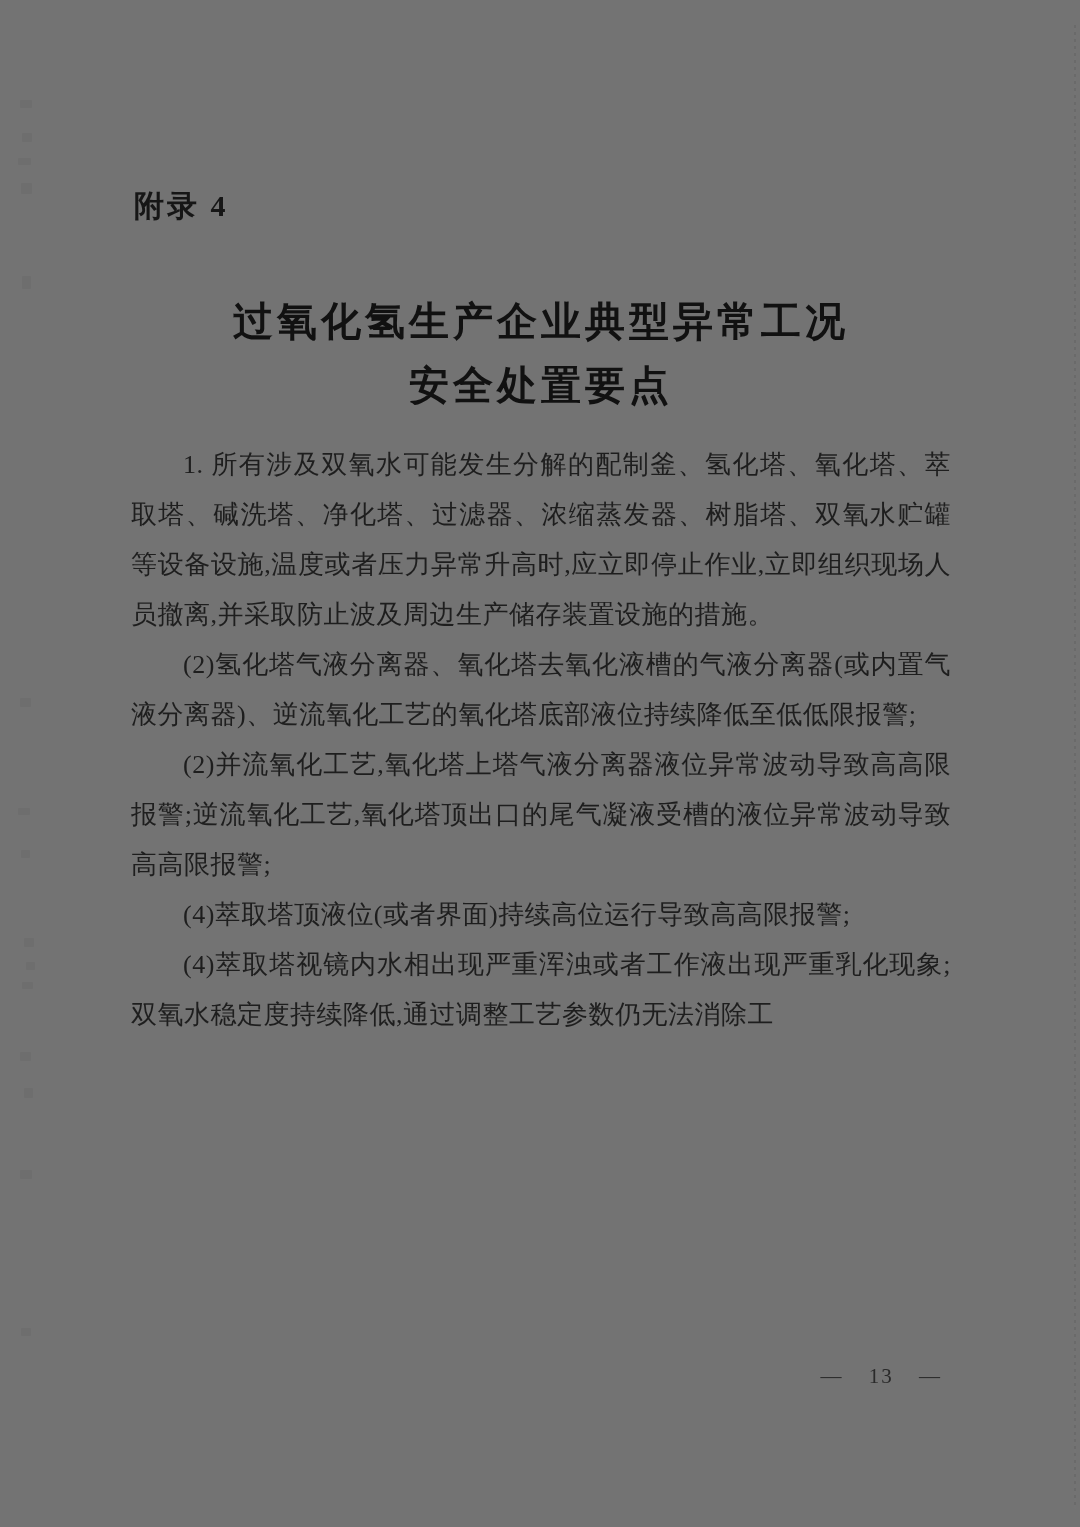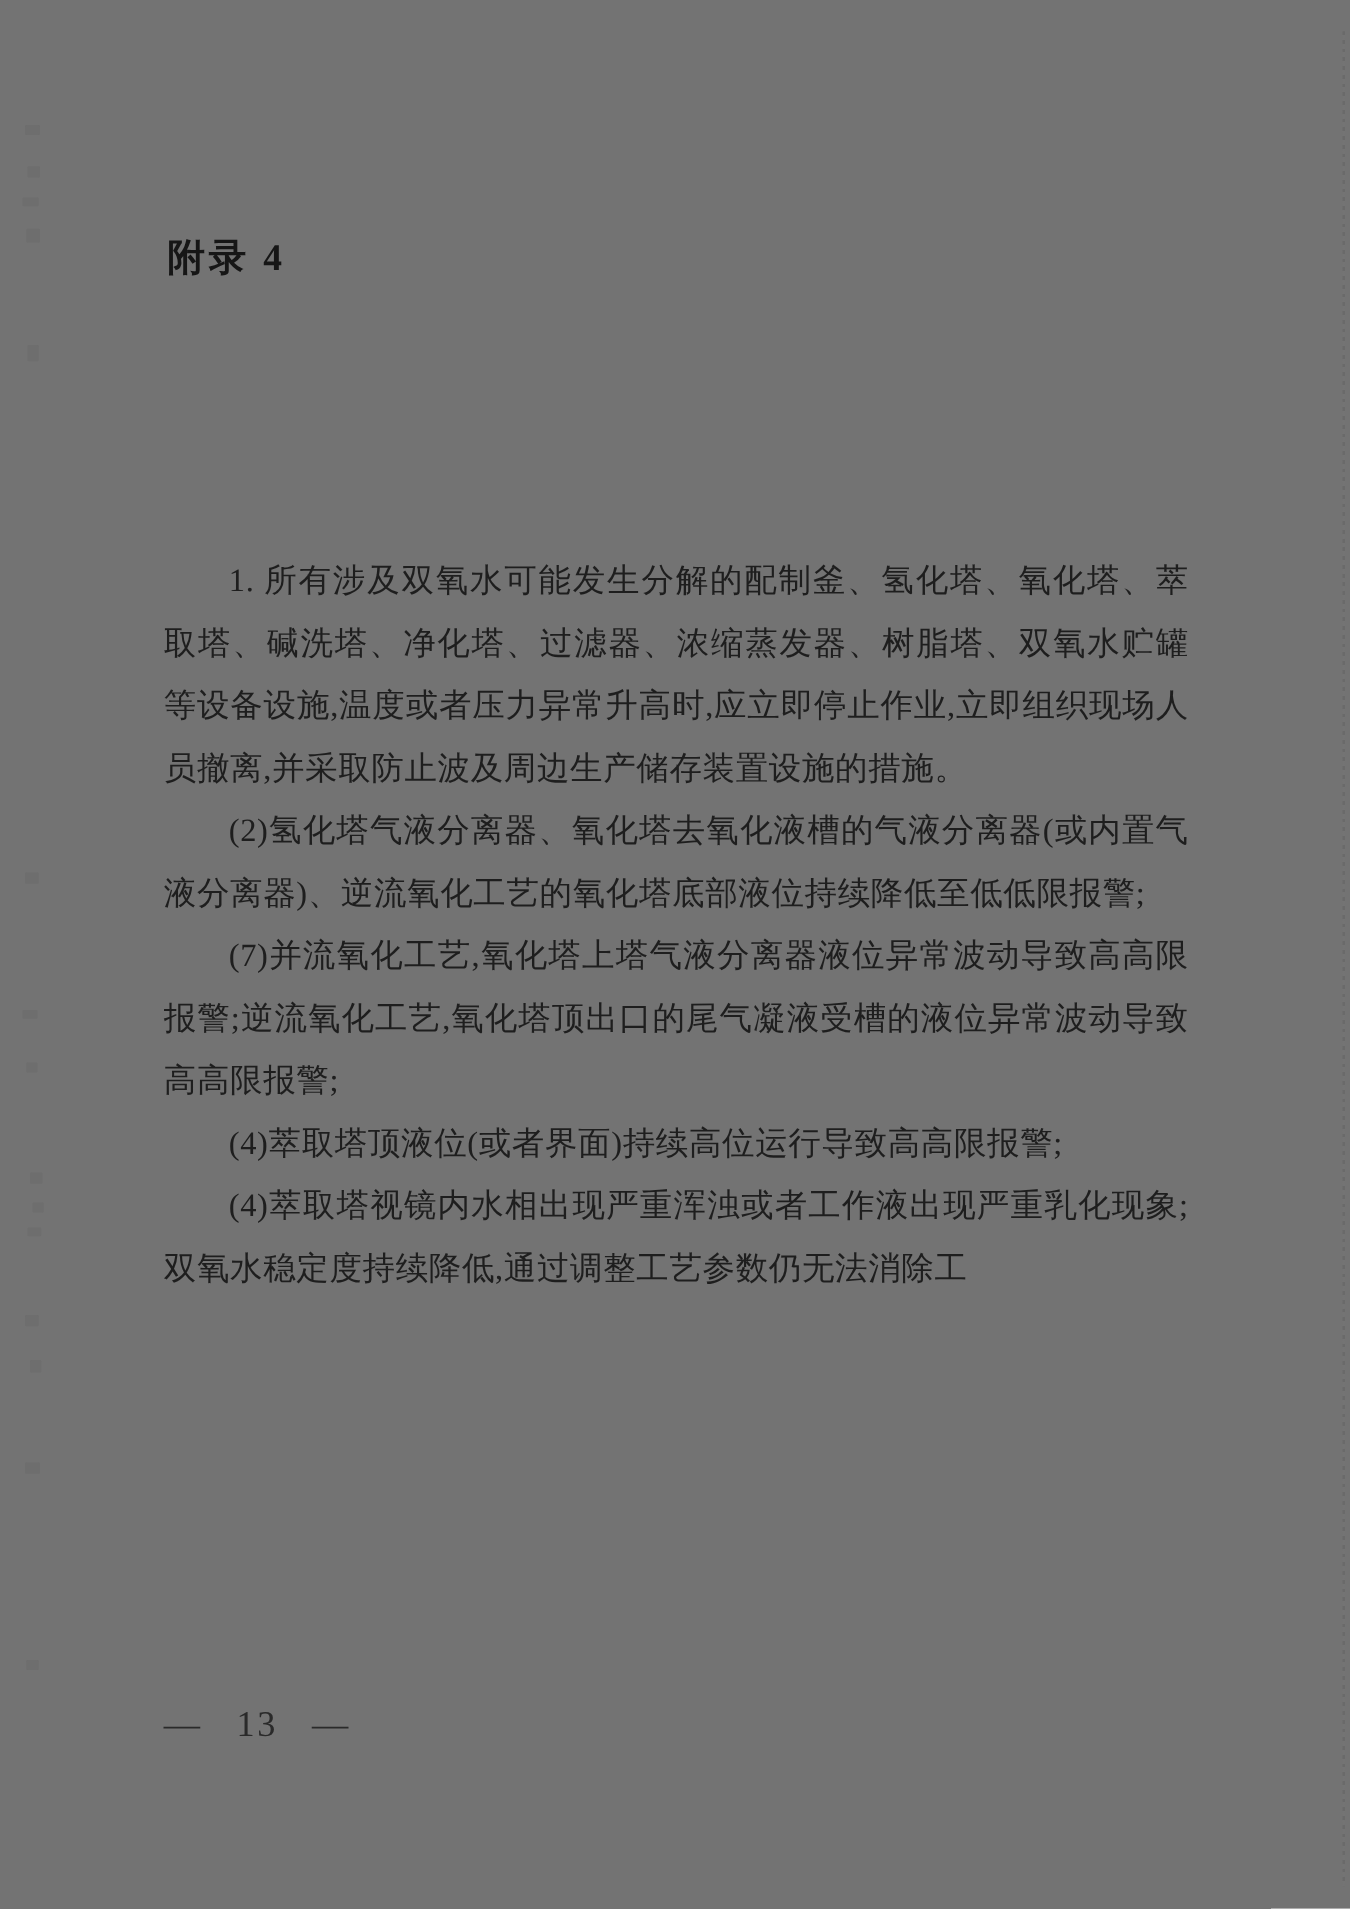--- a/index.html
+++ b/index.html
@@ -50,26 +50,27 @@
   }
   .body-text p {
     margin: 0;
     text-indent: 2em;
     text-align: justify;
     text-align-last: left;
     letter-spacing: 0.5px;
   }
   .page-footer {
     position: absolute;
-    left: 131px;
+    left: 148px;
     top: 1364px;
     width: 820px;
+    text-align: right;
     padding-right: 26px;
     box-sizing: border-box;
-    font-size: 29px;
+    font-size: 21px;
     letter-spacing: 2px;
     word-spacing: 18px;
     color: #2a2a2a;
   }
   
   .scan-edge-right {
     position: absolute;
     top: 25px;
     bottom: 18px;
     left: 1074px;
@@ -105,24 +106,28 @@
   <div class="noise" style="left:24px; top:938px;  width:10px; height:9px;"></div>
   <div class="noise" style="left:26px; top:962px;  width:9px;  height:8px;"></div>
   <div class="noise" style="left:22px; top:982px;  width:11px; height:7px;"></div>
   <div class="noise" style="left:20px; top:1052px; width:11px; height:9px;"></div>
   <div class="noise" style="left:24px; top:1088px; width:9px;  height:10px;"></div>
   <div class="noise" style="left:20px; top:1170px; width:12px; height:9px;"></div>
   <div class="noise" style="left:21px; top:1328px; width:10px; height:8px;"></div>
 
   <div class="appendix">附录 4</div>
 
+  <div class="doc-title">
+    <span>过氧化氢生产企业典型异常工况</span><br>
+    <span>安全处置要点</span>
+  </div>
 
   <div class="body-text">
     <p>1. 所有涉及双氧水可能发生分解的配制釜、氢化塔、氧化塔、萃取塔、碱洗塔、净化塔、过滤器、浓缩蒸发器、树脂塔、双氧水贮罐等设备设施,温度或者压力异常升高时,应立即停止作业,立即组织现场人员撤离,并采取防止波及周边生产储存装置设施的措施。</p>
     <p>(2)氢化塔气液分离器、氧化塔去氧化液槽的气液分离器(或内置气液分离器)、逆流氧化工艺的氧化塔底部液位持续降低至低低限报警;</p>
-    <p>(7)并流氧化工艺,氧化塔上塔气液分离器液位异常波动导致高高限报警;逆流氧化工艺,氧化塔顶出口的尾气凝液受槽的液位异常波动导致高高限报警;</p>
+    <p>(2)并流氧化工艺,氧化塔上塔气液分离器液位异常波动导致高高限报警;逆流氧化工艺,氧化塔顶出口的尾气凝液受槽的液位异常波动导致高高限报警;</p>
     <p>(4)萃取塔顶液位(或者界面)持续高位运行导致高高限报警;</p>
     <p>(4)萃取塔视镜内水相出现严重浑浊或者工作液出现严重乳化现象;双氧水稳定度持续降低,通过调整工艺参数仍无法消除工</p>
   </div>
 
   <div class="page-footer">— 13 —</div>
 
 </div>
 
 </body></html>

